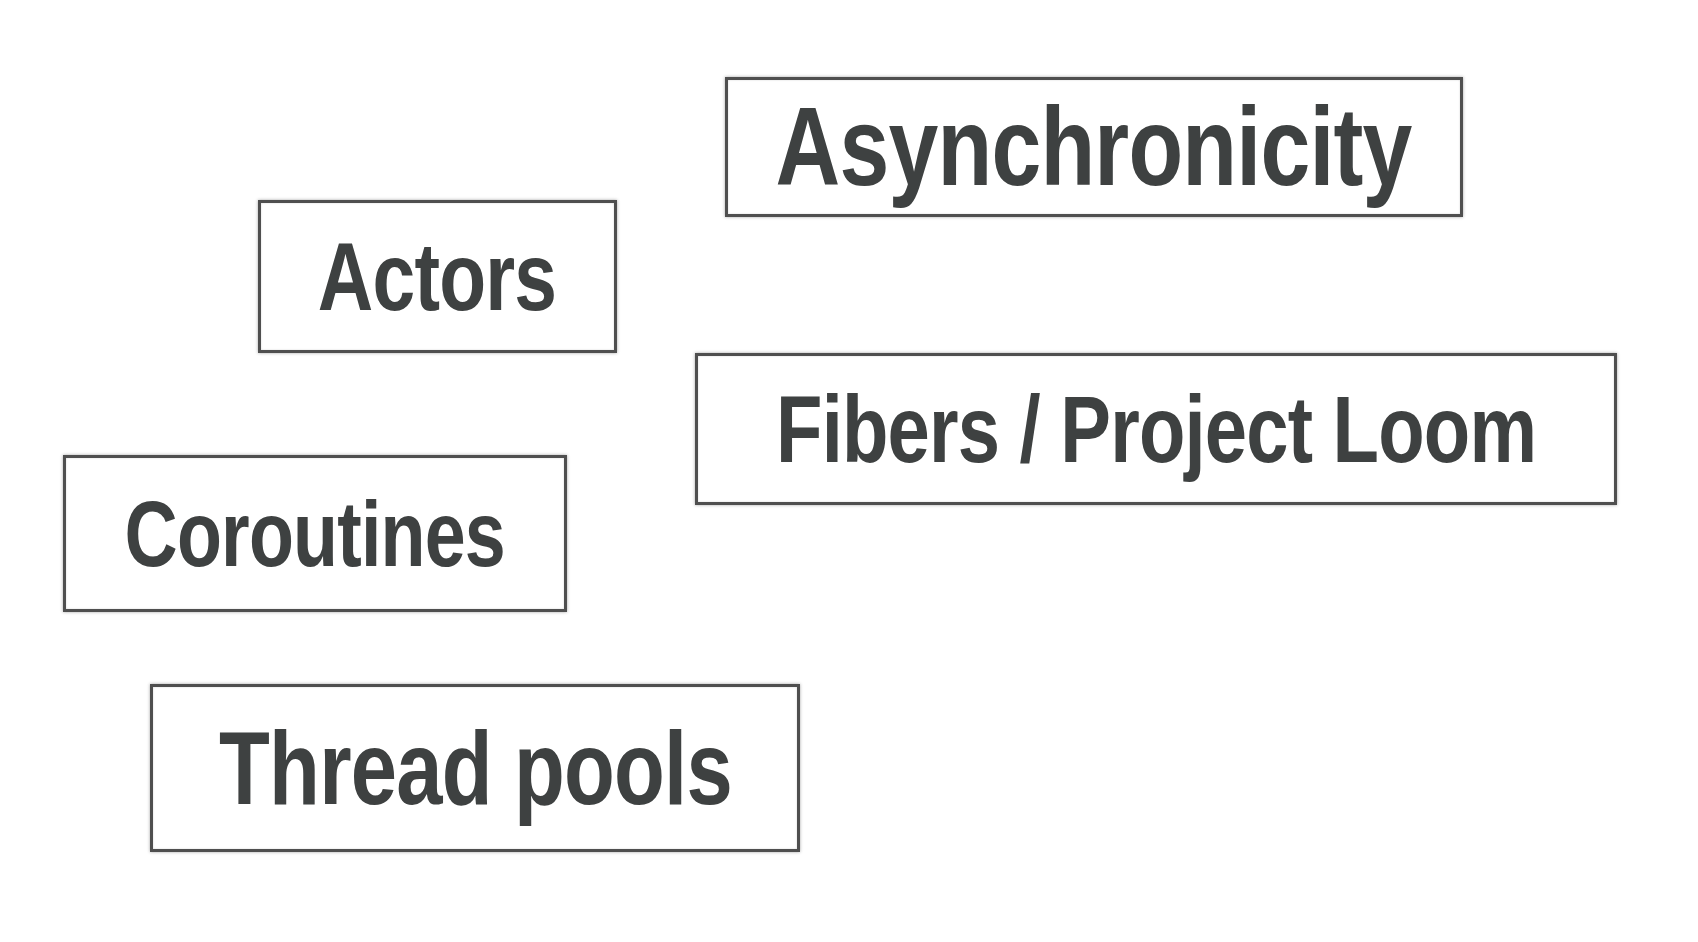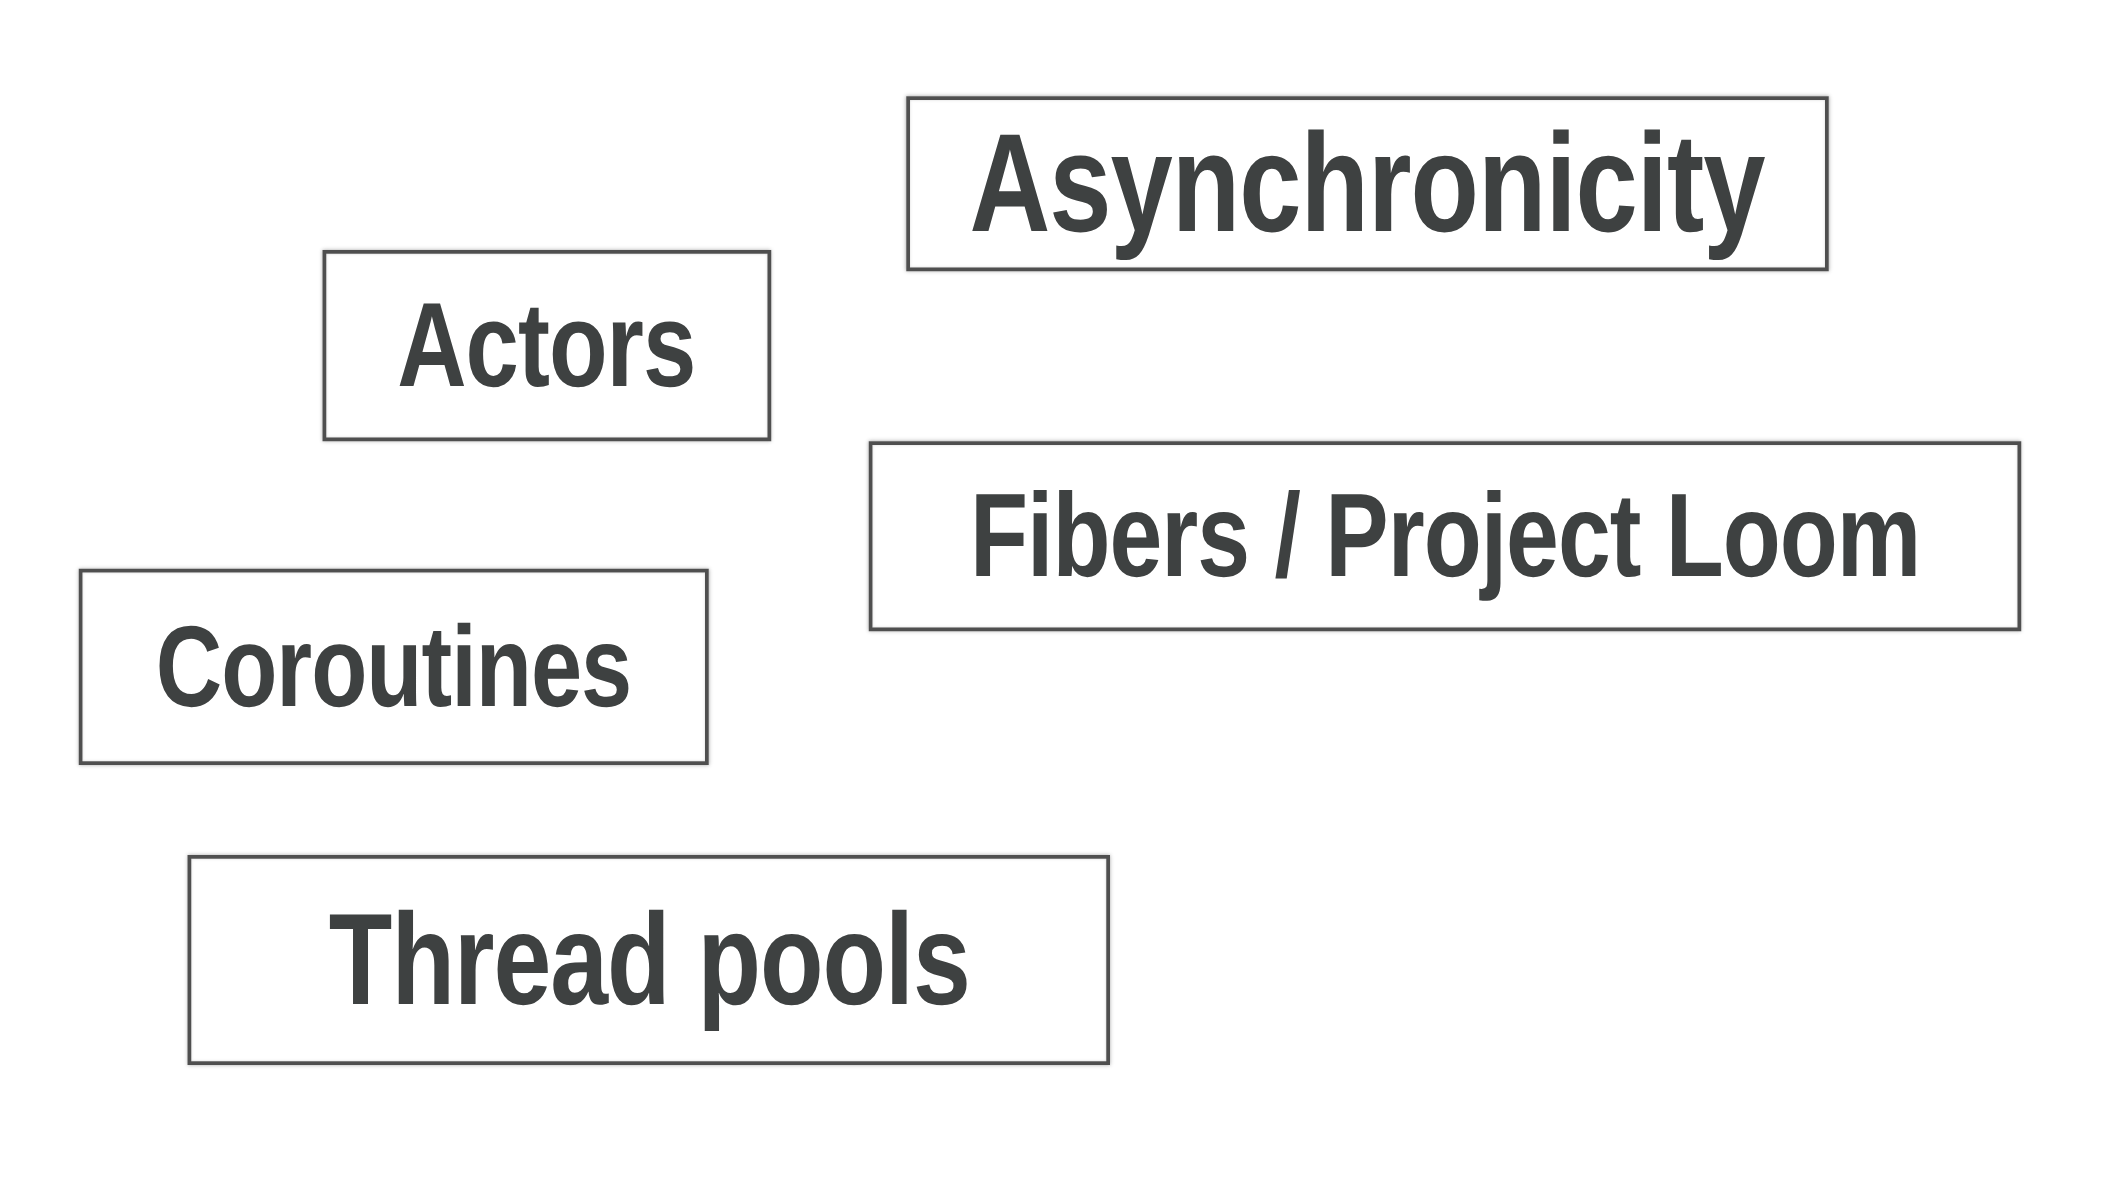--- a/index.html
+++ b/index.html
@@ -44,21 +44,21 @@
 
   .box-fibers         { left: 695px; top: 353px; width: 922px; height: 152px; align-items: center; }
   .box-fibers .topic-label { font-size: 95px; }
 
   .box-coroutines     { left:  63px; top: 431px; width: 504px; height: 157px; margin-top: 24px; }
   .box-coroutines .topic-label { font-size: 92px; }
 
   .box-eventloop      { left: 903px; top: 605px; width: 504px; height: 155px; }
   .box-eventloop .topic-label { font-size: 93px; }
 
-  .box-threadpools    { left: 150px; top: 684px; width: 738px; height: 168px; }
+  .box-threadpools    { left: 150px; top: 684px; width: 650px; height: 168px; }
   .box-threadpools .topic-label { font-size: 104px; }
 </style>
 </head>
 <body>
 
 <div class="slide">
 
   <div class="topic-box box-asynchronicity">
     <span class="topic-label">Asynchronicity</span>
   </div>

